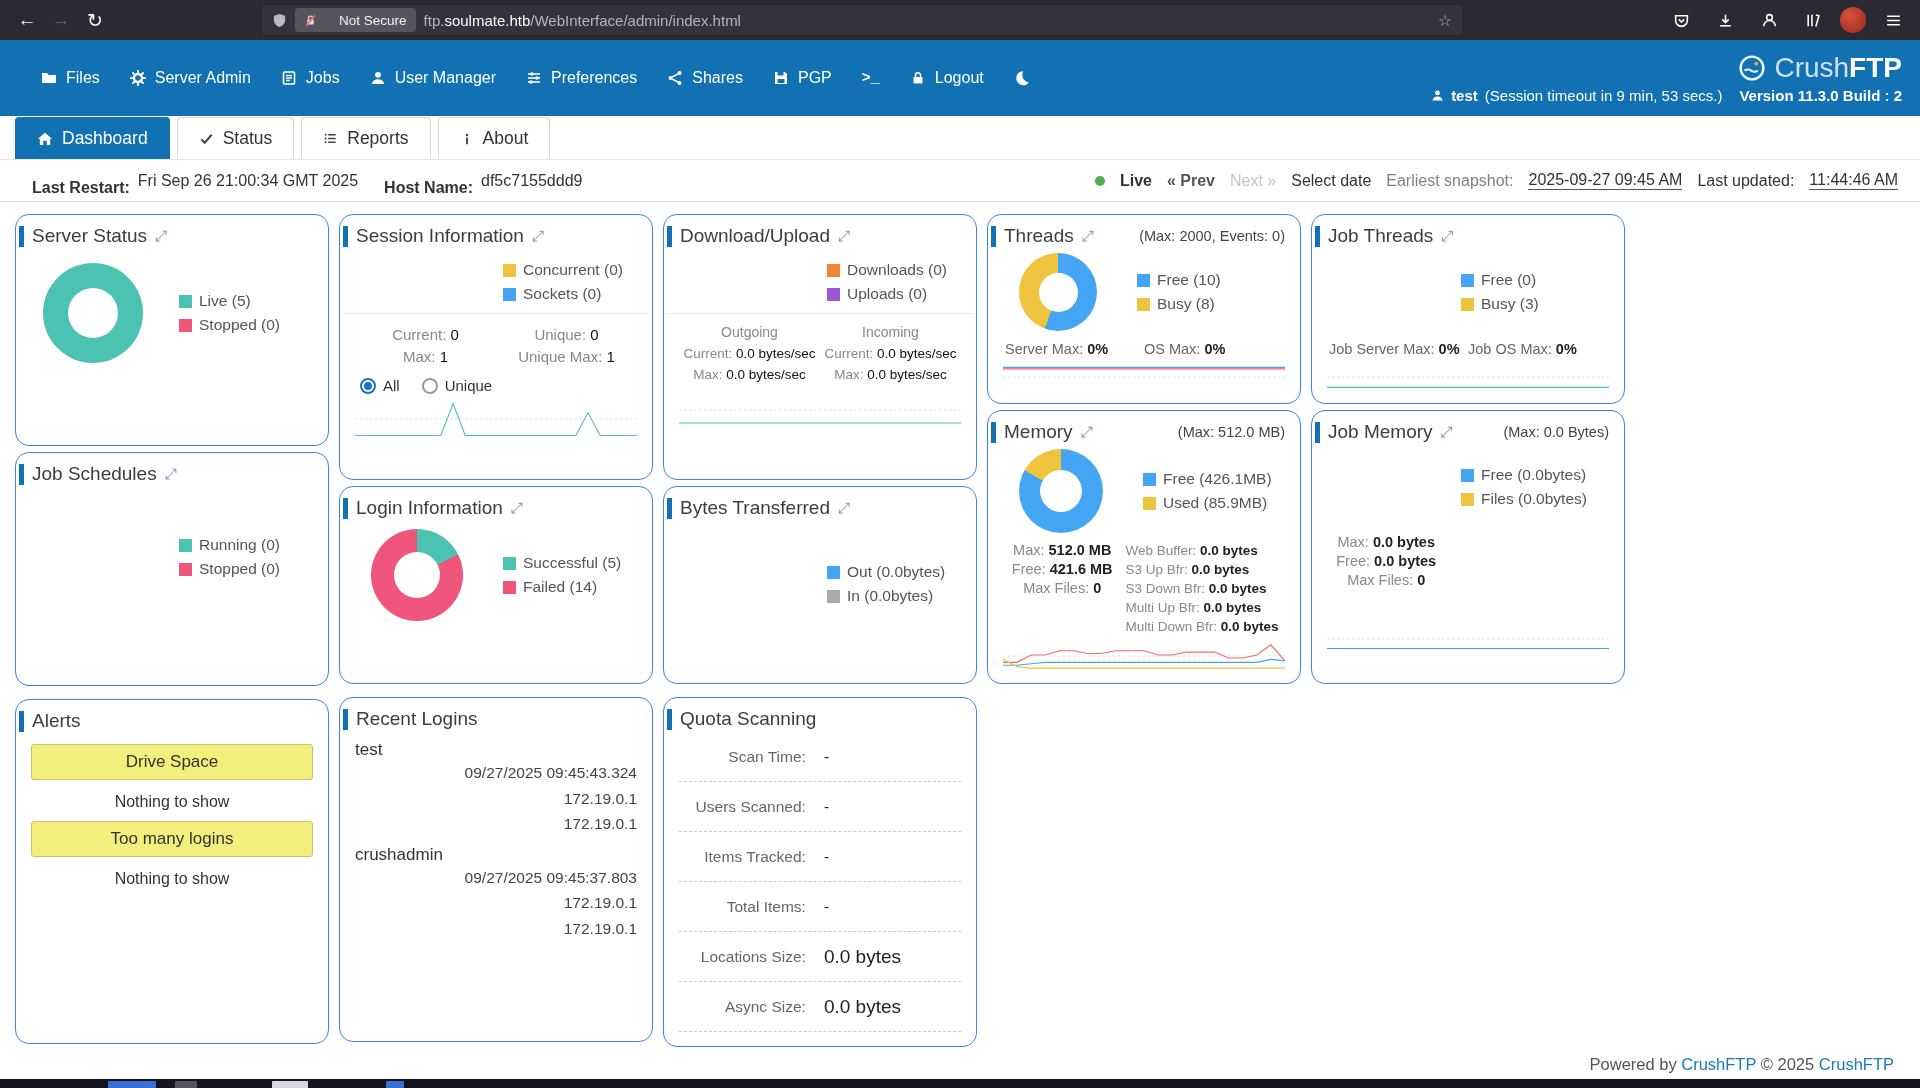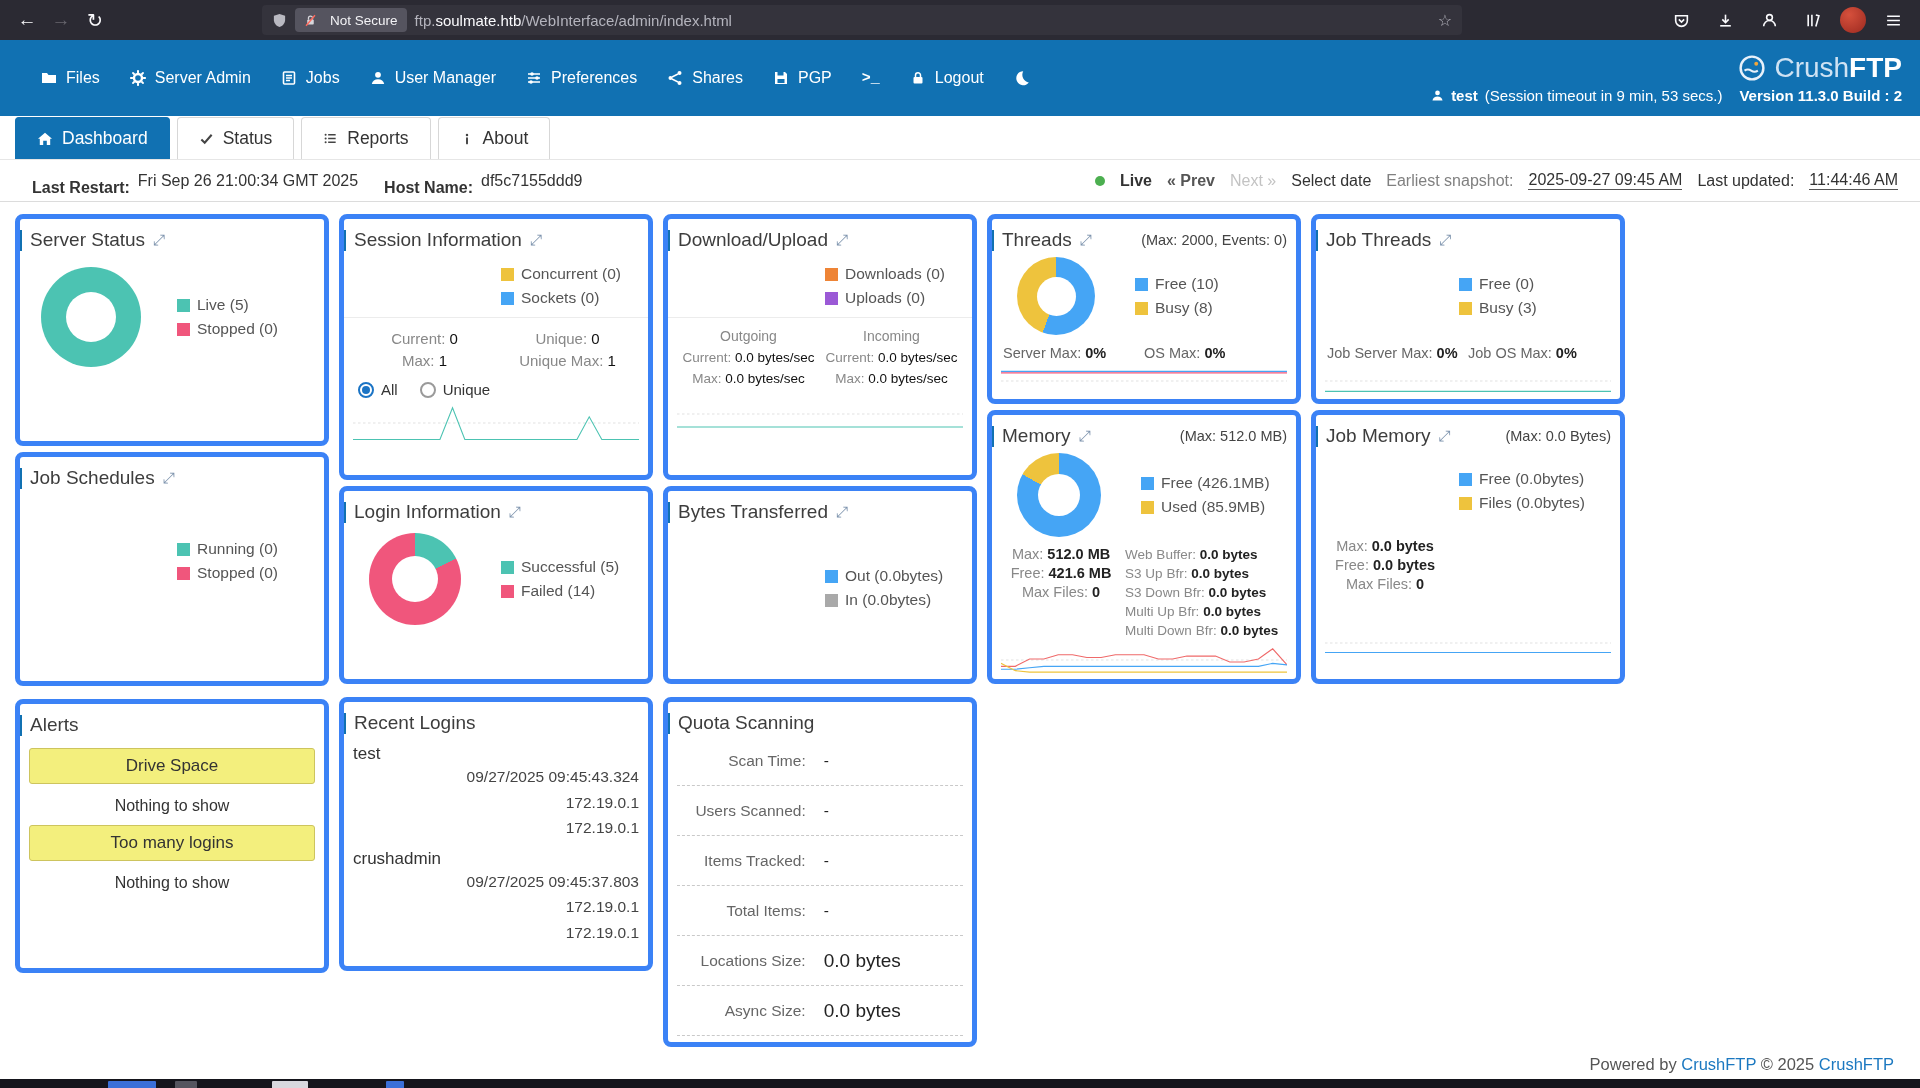--- a/index.html
+++ b/index.html
@@ -7,21 +7,21 @@
   body { font-family:"Liberation Sans", sans-serif; background:#fff; overflow:hidden; position:relative; }
 
   
   .chrome { height:40px; background:#2b2a33; display:flex; align-items:center; padding:0 10px; }
   .chrome-btn { width:34px; height:30px; display:flex; align-items:center; justify-content:center;
                 color:#fbfbfe; font-size:19px; border-radius:4px; cursor:pointer; flex:none; }
   .chrome-btn.disabled { color:#68676f; }
   .urlbar { width:1200px; height:30px; margin-left:150px; background:#34333c; border-radius:4px;
             display:flex; align-items:center; padding:0 10px; gap:8px; }
   .chip { height:22px; background:#55545f; border-radius:4px; display:flex; align-items:center;
-          gap:13px; padding:12px 9px; color:#f3f3f6; font-size:13.5px; cursor:pointer; flex:none; }
+          gap:22px; padding:12px 9px; color:#f3f3f6; font-size:13.5px; cursor:pointer; flex:none; }
   .url { font-size:15px; white-space:nowrap; }
   .url .dim { color:#b4b4bd; }
   .url .host { color:#fbfbfe; }
   .chrome-right { margin-left:auto; display:flex; align-items:center; gap:10px; color:#dcdce4; }
   .avatar { width:26px; height:26px; border-radius:50%; background:radial-gradient(circle at 35% 30%, #d6503c, #9c2a20); display:inline-block; cursor:pointer; }
 
   
   .bluebar { height:76px; background:#1171b2; color:#fff; display:flex; padding:0 18px 0 26px; }
   .nav-items { display:flex; align-items:center; }
   .nav-item { display:flex; align-items:center; gap:9px; padding:10px 15px; font-size:16px; cursor:pointer; white-space:nowrap; }
@@ -49,21 +49,21 @@
   .ib-right { margin-left:auto; display:flex; align-items:center; gap:15px; white-space:nowrap; }
   .dot { width:10px; height:10px; border-radius:50%; background:#4caf50; flex:none; }
   .b { font-weight:700; }
   .muted { color:#808080; }
   .disabled { color:#c3c3c3; }
   .link-u { border-bottom:1px solid #555; cursor:pointer; }
 
   
   .dash { display:flex; gap:10px; padding:12px 0 0 15px; align-items:flex-start; }
   .col { display:flex; flex-direction:column; gap:6px; width:314px; flex:none; }
-  .panel { background:#fff; border:5px solid #3b82f6; border-radius:8px; padding:8px 9px; overflow:hidden; }
+  .panel { background:#fff; border:1px solid #3b82f6; border-radius:14px; padding:8px 15px; overflow:hidden; }
   .phead { display:flex; align-items:center; gap:8px; min-height:26px; }
   .pmark { width:5px; height:21px; background:#1171b2; margin-left:-12px; flex:none; }
   .ptitle { font-size:19px; color:#3d3d3d; }
   .pexpand { color:#7d93ad; font-size:15px; cursor:pointer; }
   .pnote { margin-left:auto; font-size:14.5px; color:#444; }
   .pbody-flex { display:flex; align-items:center; }
   .legend .litem { display:flex; align-items:center; gap:7px; font-size:15.5px; color:#555; margin:6px 0; }
   .sq { width:13px; height:13px; flex:none; }
   .donut { border-radius:50%; position:relative; flex:none; }
   .donut::after { content:""; position:absolute; inset:25%; background:#fff; border-radius:50%; }
@@ -108,21 +108,21 @@
   .qval { margin-left:18px; color:#222; }
   .qrow.big .qval { font-size:19px; }
 
   .footer { position:absolute; right:26px; bottom:14px; font-size:16.5px; color:#555; }
   .footer .flink { color:#1b78c0; cursor:pointer; }
 
   .taskbar { position:absolute; left:0; right:0; bottom:0; height:9px; background:#15151c; }
   .taskbar span { position:absolute; top:2px; height:7px; border-radius:1px 1px 0 0; }
 
   .h232{height:232px}.h234{height:234px}.h266{height:266px}.h198{height:198px}
-  .h190{height:190px}.h274{height:274px}.h353{height:274px}.h350{height:350px}
+  .h190{height:190px}.h274{height:274px}.h353{height:345px}.h350{height:350px}
 </style>
 </head>
 <body>
 
 <div class="chrome">
   <span class="chrome-btn">←</span>
   <span class="chrome-btn disabled">→</span>
   <span class="chrome-btn">↻</span>
 
   <div class="urlbar">

